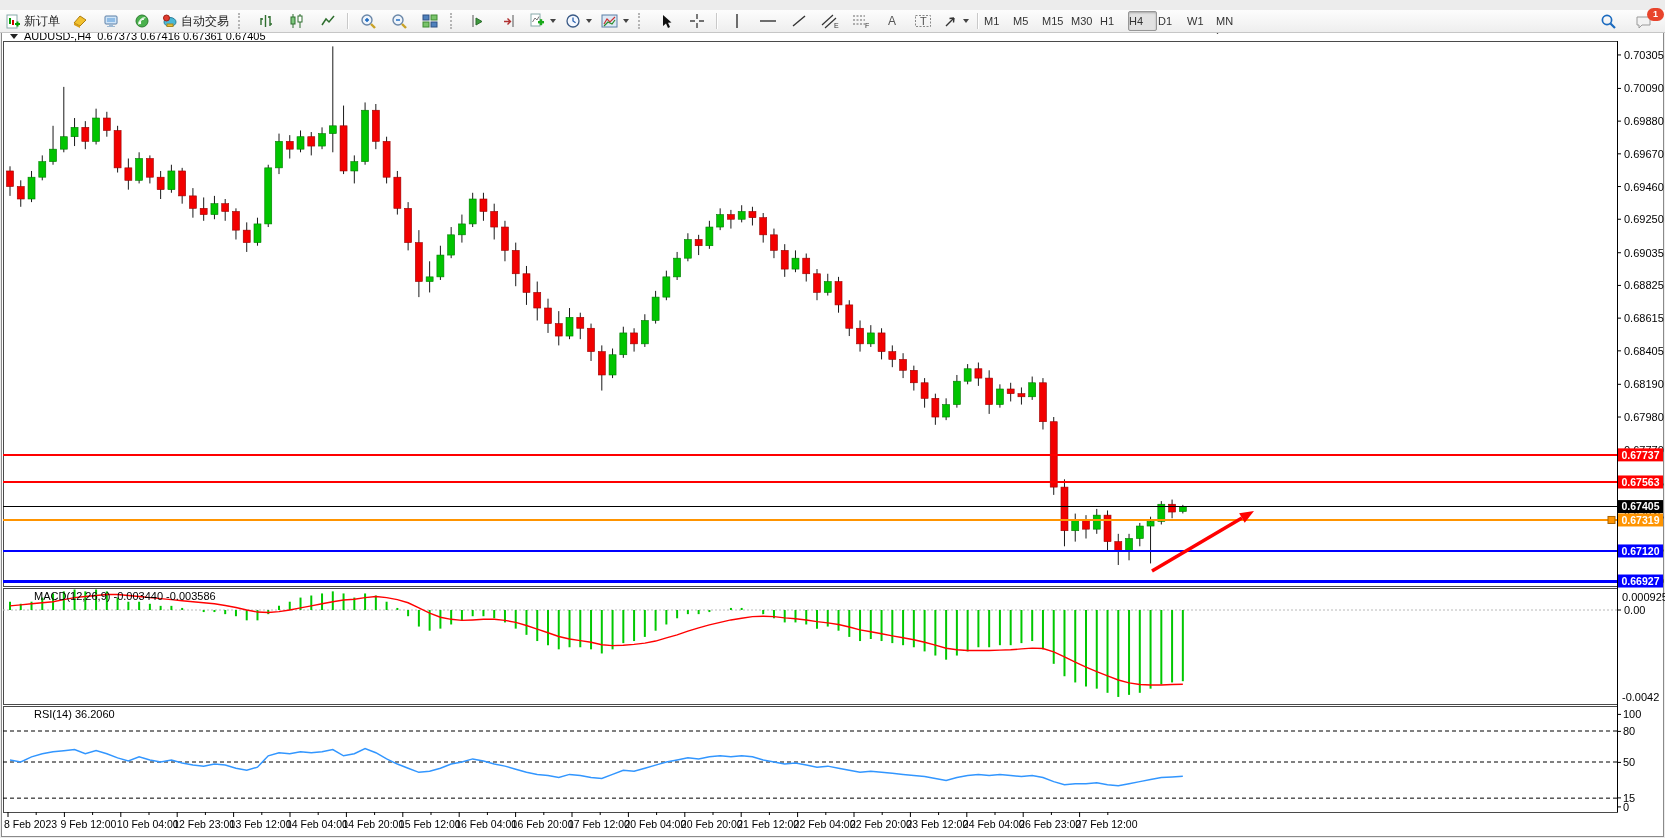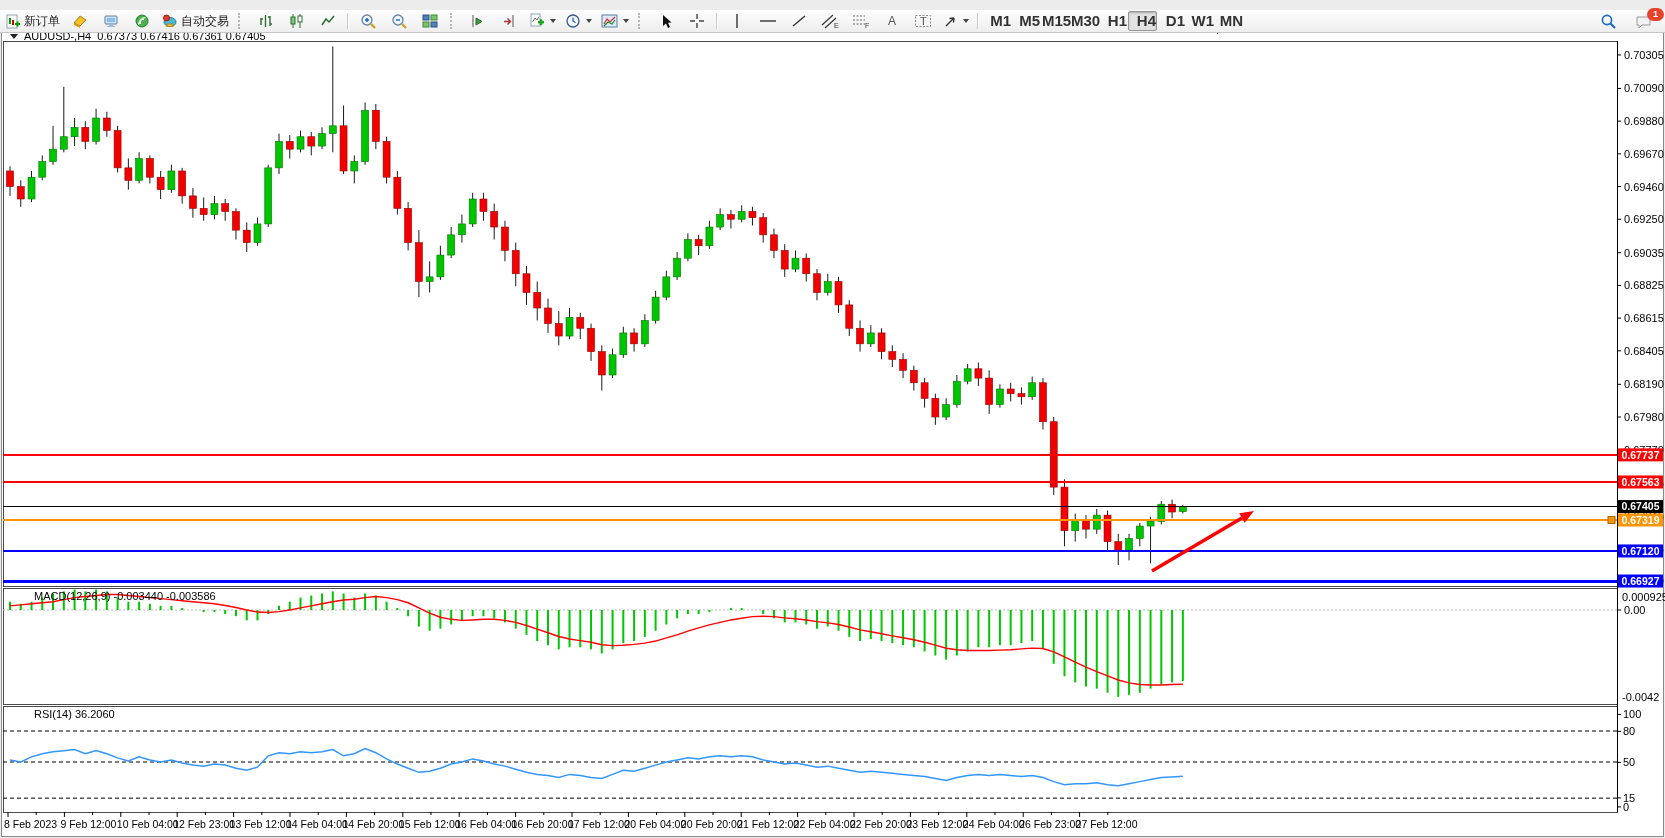--- a/index.html
+++ b/index.html
@@ -8,22 +8,22 @@
   #toolbar{position:absolute;left:0;top:10px;width:1665px;height:23px;
     background:linear-gradient(#fdfdfd,#eeeeee);border-bottom:1px solid #c6c6c6;
     display:flex;align-items:center;gap:1px;padding-left:2px;box-sizing:border-box;z-index:5;}
   .tbtn{height:20px;min-width:22px;display:flex;align-items:center;justify-content:center;
     gap:3px;padding:0 3px;border:1px solid transparent;border-radius:2px;font-size:12px;color:#222;}
   .tbtn svg{display:block;}
   .grip{width:7px;height:16px;border-left:2px dotted #b5b5b5;margin:0 3px 0 4px;}
   .sep{width:1px;height:16px;background:#c9c9c9;margin:0 3px;border-right:1px solid #fff;}
   .caret{width:0;height:0;border-left:3px solid transparent;border-right:3px solid transparent;
     border-top:4px solid #444;margin-left:2px;}
-  .tf{width:27px;height:18px;line-height:18px;text-align:right;font-size:15px;color:#333;
-    border:1px solid transparent;border-radius:2px;font-weight:bold;}
+  .tf{width:27px;height:18px;line-height:18px;text-align:left;font-size:11px;color:#333;
+    border:1px solid transparent;border-radius:2px;}
   .tf.active{background:#e2e2e2;border:1px solid #979797;box-shadow:inset 0 1px 2px rgba(0,0,0,.25);}
   #toolbar-right{position:absolute;right:6px;top:0;height:23px;display:flex;align-items:center;gap:6px;}
   .badge{position:absolute;top:-4px;right:-6px;background:#e8442c;color:#fff;border-radius:8px;
     min-width:13px;height:13px;line-height:13px;font-size:9px;font-weight:bold;text-align:center;padding:0 2px;}
   
   #window{position:absolute;left:1px;top:23px;width:1663px;height:814px;background:#ffffff;
     border:1px solid #8a8a8a;box-sizing:border-box;}
   #title-bar{position:absolute;left:2px;top:24px;height:24px;display:flex;align-items:center;gap:6px;
     font-size:11px;color:#000;z-index:4;padding-left:8px;}
   #title-bar .tri{width:0;height:0;border-left:4px solid transparent;border-right:4px solid transparent;

